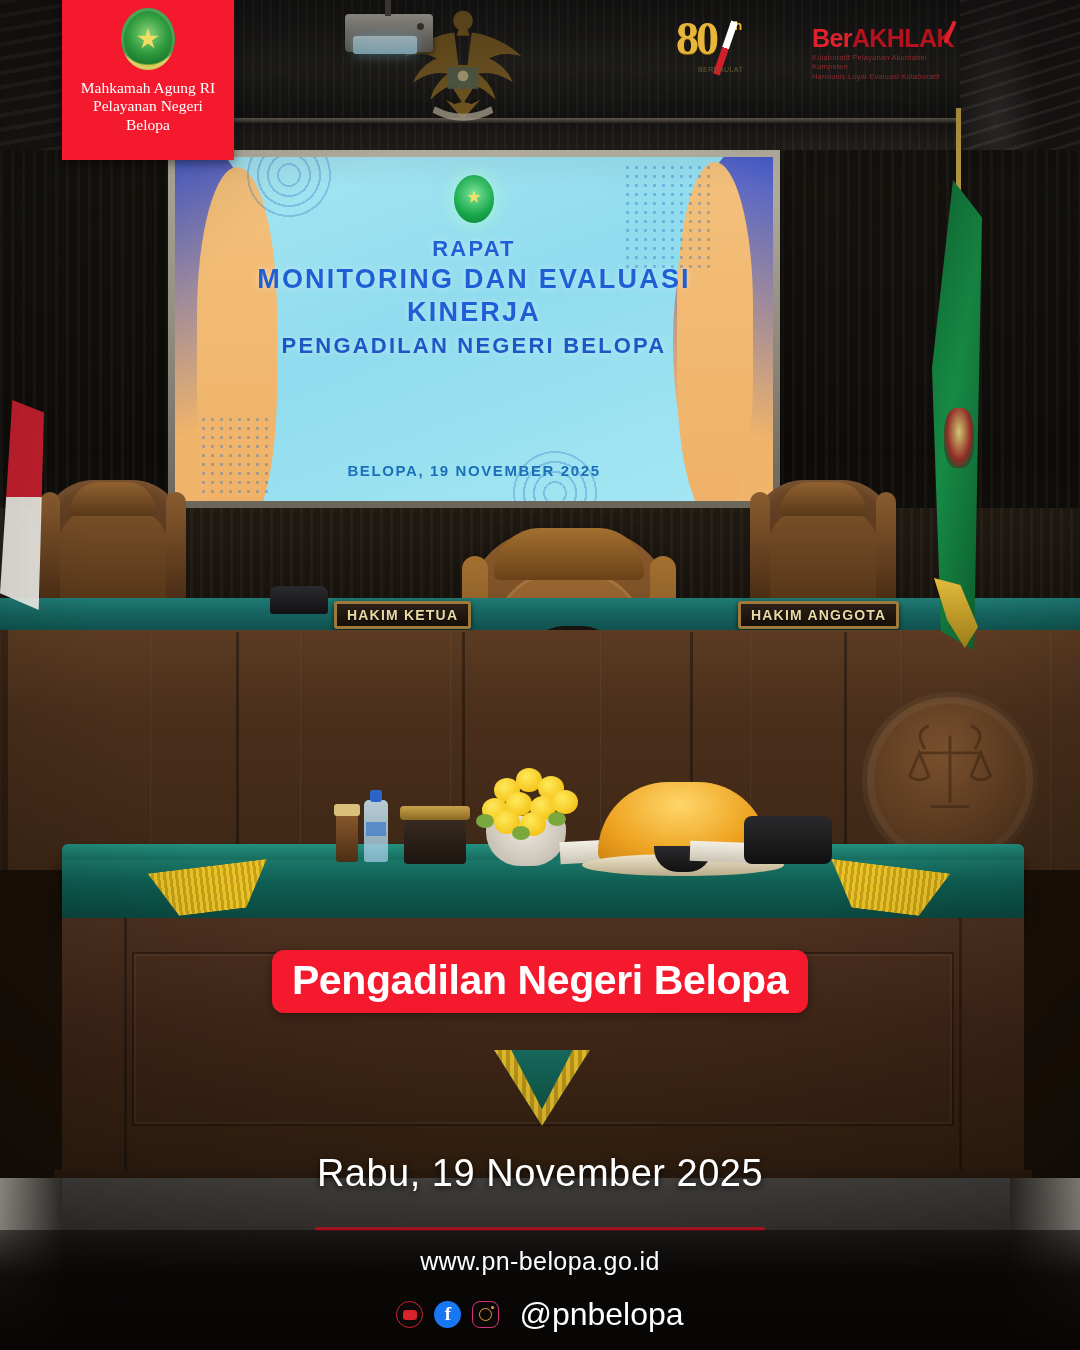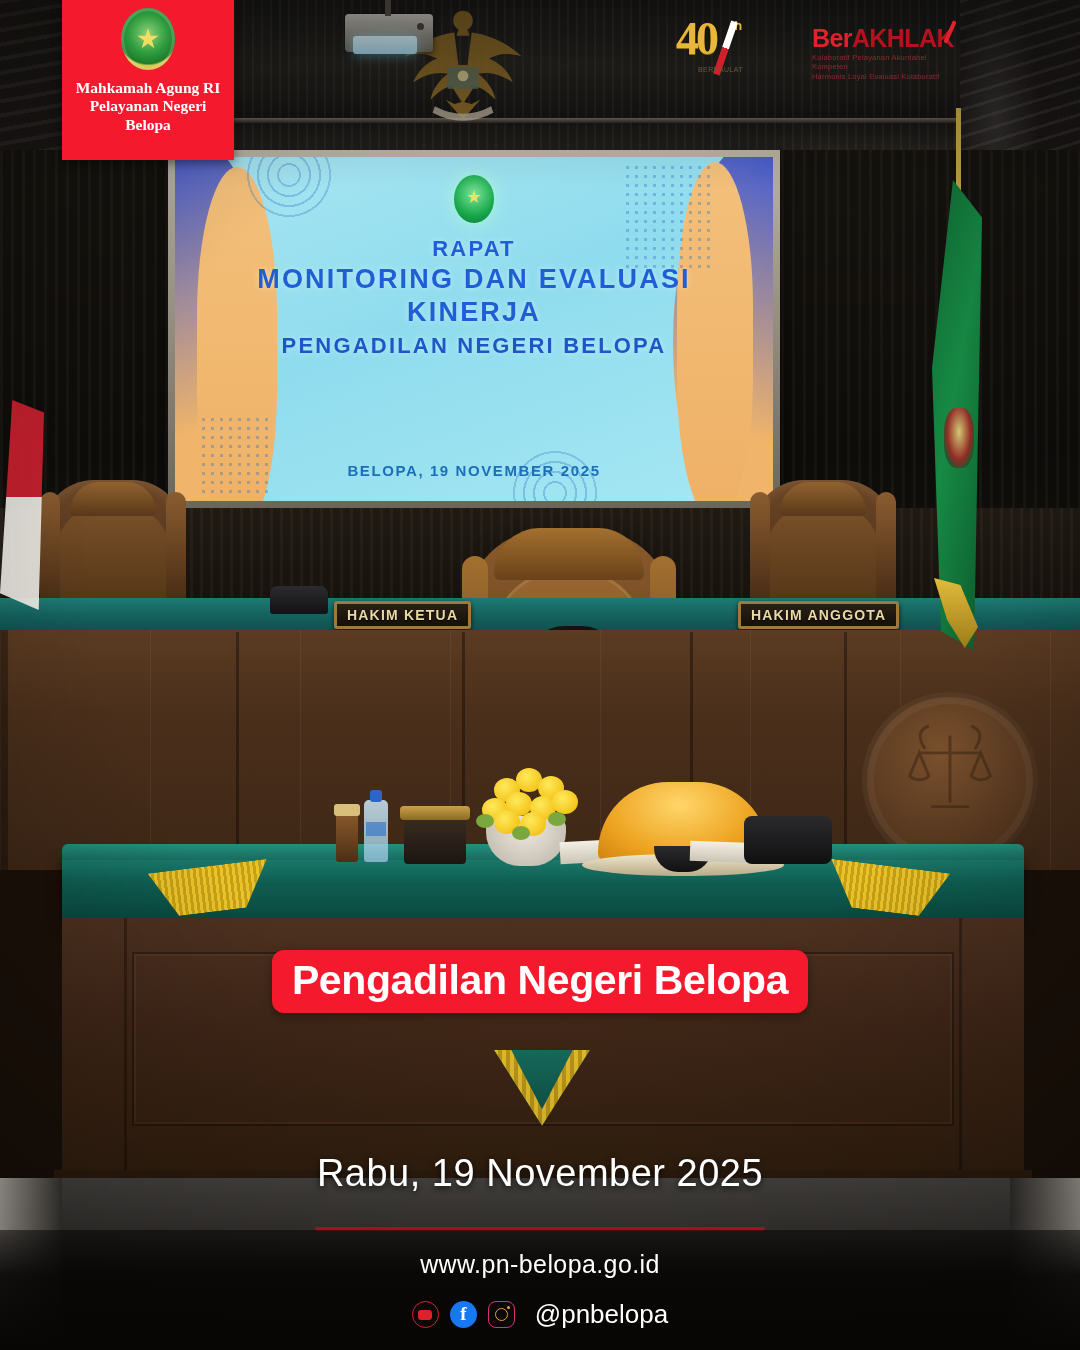--- a/index.html
+++ b/index.html
@@ -386,21 +386,21 @@
     position:relative;
   }
   .id-badge .seal:after{
     content:"";position:absolute;left:50%;top:50%;transform:translate(-50%,-50%);
     width:22px;height:22px;background:#f2dd63;
     clip-path:polygon(50% 0,61% 35%,98% 35%,68% 57%,79% 92%,50% 70%,21% 92%,32% 57%,2% 35%,39% 35%);
   }
   .id-badge .nm{
     margin-top:9px; text-align:center; color:#fff;
     font-family:"Liberation Serif", serif;
-    font-weight:bold; font-size:15.5px; line-height:1.18;
+    font-weight:normal; font-size:15.5px; line-height:1.18;
   }
 
   .logo-80{position:absolute;left:676px;top:16px;width:88px;height:58px;}
   .logo-80 .num{
     font-family:"Liberation Serif", serif; font-weight:bold; font-size:46px;
     color:#E8B63A; letter-spacing:-3px; line-height:1;
     text-shadow:0 1px 0 #8d6a12;
   }
   .logo-80 .th{position:absolute;left:54px;top:2px;font-size:13px;color:#E8B63A;font-weight:bold;}
   .logo-80 .slash{
@@ -460,21 +460,21 @@
   .footer .site{color:#fff;font-size:25px;letter-spacing:.4px;}
   .footer .social{display:flex;align-items:center;gap:11px;}
   .ic{width:27px;height:27px;border-radius:50%;display:flex;align-items:center;justify-content:center;flex:none;}
   .ic.yt{background:#0b0808;border:1.6px solid #d9232a;}
   .ic.yt:after{content:"";width:14px;height:10px;background:#d9232a;border-radius:3px;position:relative;}
   .ic.yt i{position:absolute;width:0;height:0;border-left:5px solid #0b0808;border-top:3.4px solid transparent;border-bottom:3.4px solid transparent;margin-left:1px;}
   .ic.fb{background:#1877F2;color:#fff;font-weight:bold;font-size:19px;font-family:"Liberation Serif",serif;line-height:1;padding-bottom:3px;}
   .ic.ig{background:#0b0808;border:1.8px solid #d6317f;border-radius:8px;position:relative;}
   .ic.ig:after{content:"";width:11px;height:11px;border:1.8px solid #e8a13a;border-radius:50%;}
   .ic.ig em{position:absolute;right:4px;top:4px;width:3px;height:3px;border-radius:50%;background:#e8a13a;}
-  .footer .handle{color:#fff;font-size:26px;margin-left:9px;}
+  .footer .handle{color:#fff;font-size:32px;margin-left:9px;}
 </style>
 </head>
 <body>
 
 <div id="poster">
 
   <div class="photo">
 
     <div class="wall-top"></div>
     <div class="marble l"></div>
@@ -627,21 +627,21 @@
   <div class="id-badge">
     <div class="seal"></div>
     <div class="nm">
       <div>Mahkamah Agung RI</div>
       <div>Pelayanan Negeri</div>
       <div>Belopa</div>
     </div>
   </div>
 
   <div class="logo-80">
-    <div class="num">40</div>
+    <div class="num">80</div>
     <div class="th">th</div>
     <div class="slash"></div>
     <div class="sub">BERDAULAT</div>
   </div>
 
   <div class="logo-akhlak">
     <div class="w"><span>Ber</span><b>AKHLAK</b><span class="tick"></span></div>
     <div class="sub">
       <div>Kolaboratif Pelayanan  Akuntabel  Kompeten</div>
       <div>Harmonis  Loyal  Evaluasi  Kolaboratif</div>

